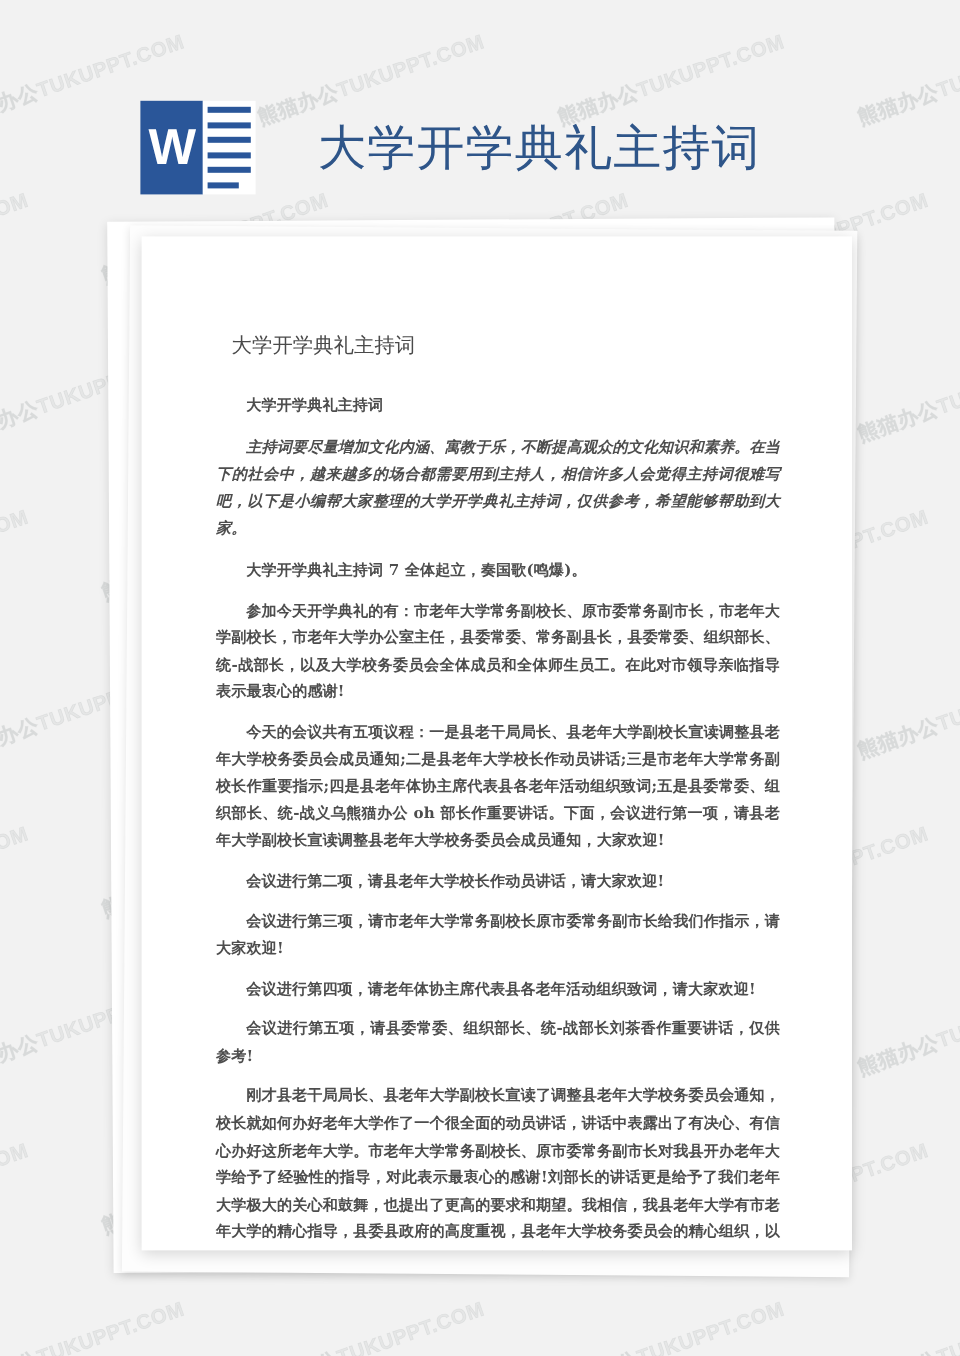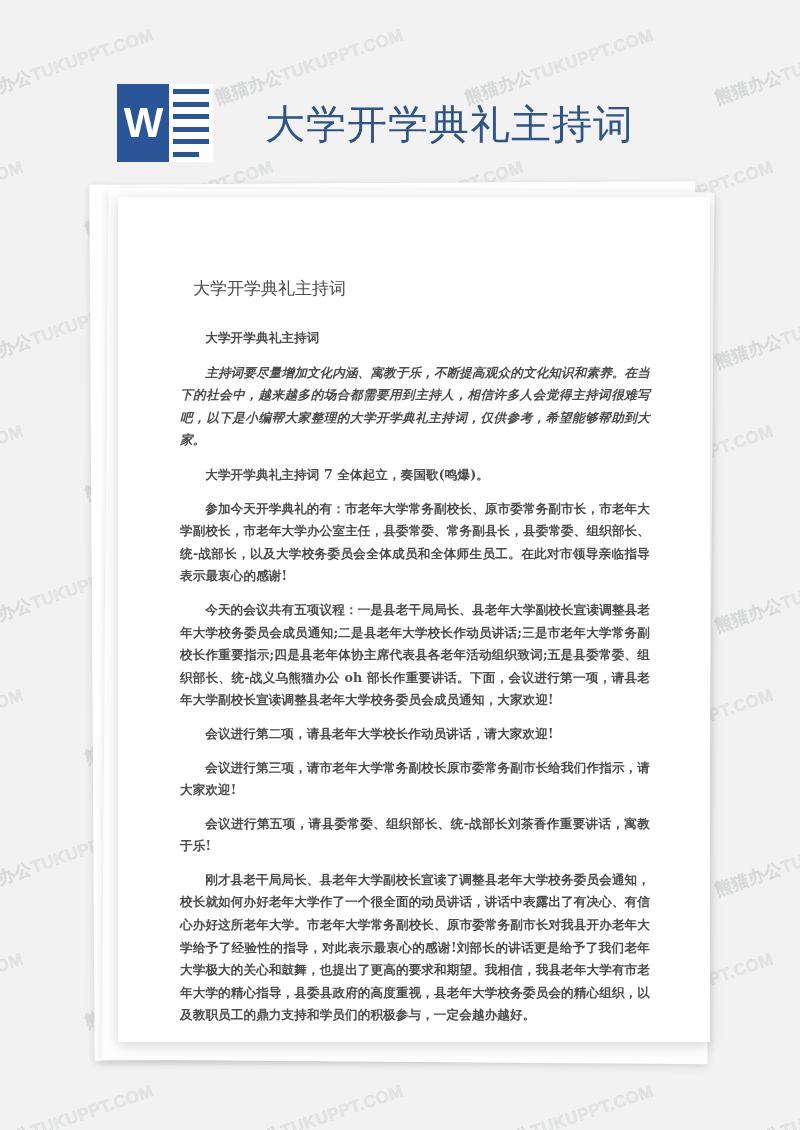--- a/index.html
+++ b/index.html
@@ -191,21 +191,22 @@
 <div class="doc-content">
   <div class="doc-title">大学开学典礼主持词</div>
   <div class="doc-body">
     <p class="para subtitle">大学开学典礼主持词</p>
     <p class="para first">主持词要尽量增加文化内涵、寓教于乐，不断提高观众的文化知识和素养。在当下的社会中，越来越多的场合都需要用到主持人，相信许多人会觉得主持词很难写吧，以下是小编帮大家整理的大学开学典礼主持词，仅供参考，希望能够帮助到大家。</p>
     <p class="para">大学开学典礼主持词 7 全体起立，奏国歌(鸣爆)。</p>
     <p class="para">参加今天开学典礼的有：市老年大学常务副校长、原市委常务副市长，市老年大学副校长，市老年大学办公室主任，县委常委、常务副县长，县委常委、组织部长、统-战部长，以及大学校务委员会全体成员和全体师生员工。在此对市领导亲临指导表示最衷心的感谢!</p>
     <p class="para">今天的会议共有五项议程：一是县老干局局长、县老年大学副校长宣读调整县老年大学校务委员会成员通知;二是县老年大学校长作动员讲话;三是市老年大学常务副校长作重要指示;四是县老年体协主席代表县各老年活动组织致词;五是县委常委、组织部长、统-战义乌熊猫办公 oh 部长作重要讲话。下面，会议进行第一项，请县老年大学副校长宣读调整县老年大学校务委员会成员通知，大家欢迎!</p>
     <p class="para">会议进行第二项，请县老年大学校长作动员讲话，请大家欢迎!</p>
     <p class="para">会议进行第三项，请市老年大学常务副校长原市委常务副市长给我们作指示，请大家欢迎!</p>
-    <p class="para">会议进行第五项，请县委常委、组织部长、统-战部长刘茶香作重要讲话，寓教于乐!</p>
+    <p class="para">会议进行第四项，请老年体协主席代表县各老年活动组织致词，请大家欢迎!</p>
+    <p class="para">会议进行第五项，请县委常委、组织部长、统-战部长刘茶香作重要讲话，仅供参考!</p>
     <p class="para">刚才县老干局局长、县老年大学副校长宣读了调整县老年大学校务委员会通知，校长就如何办好老年大学作了一个很全面的动员讲话，讲话中表露出了有决心、有信心办好这所老年大学。市老年大学常务副校长、原市委常务副市长对我县开办老年大学给予了经验性的指导，对此表示最衷心的感谢!刘部长的讲话更是给予了我们老年大学极大的关心和鼓舞，也提出了更高的要求和期望。我相信，我县老年大学有市老年大学的精心指导，县委县政府的高度重视，县老年大学校务委员会的精心组织，以及教职员工的鼎力支持和学员们的积极参与，一定会越办越好。</p>
 
   </div>
 </div>
 
 <div class="header">
   <div class="word-icon">
     <div class="wi-left">
       <span class="wi-w">W</span>
     </div>

